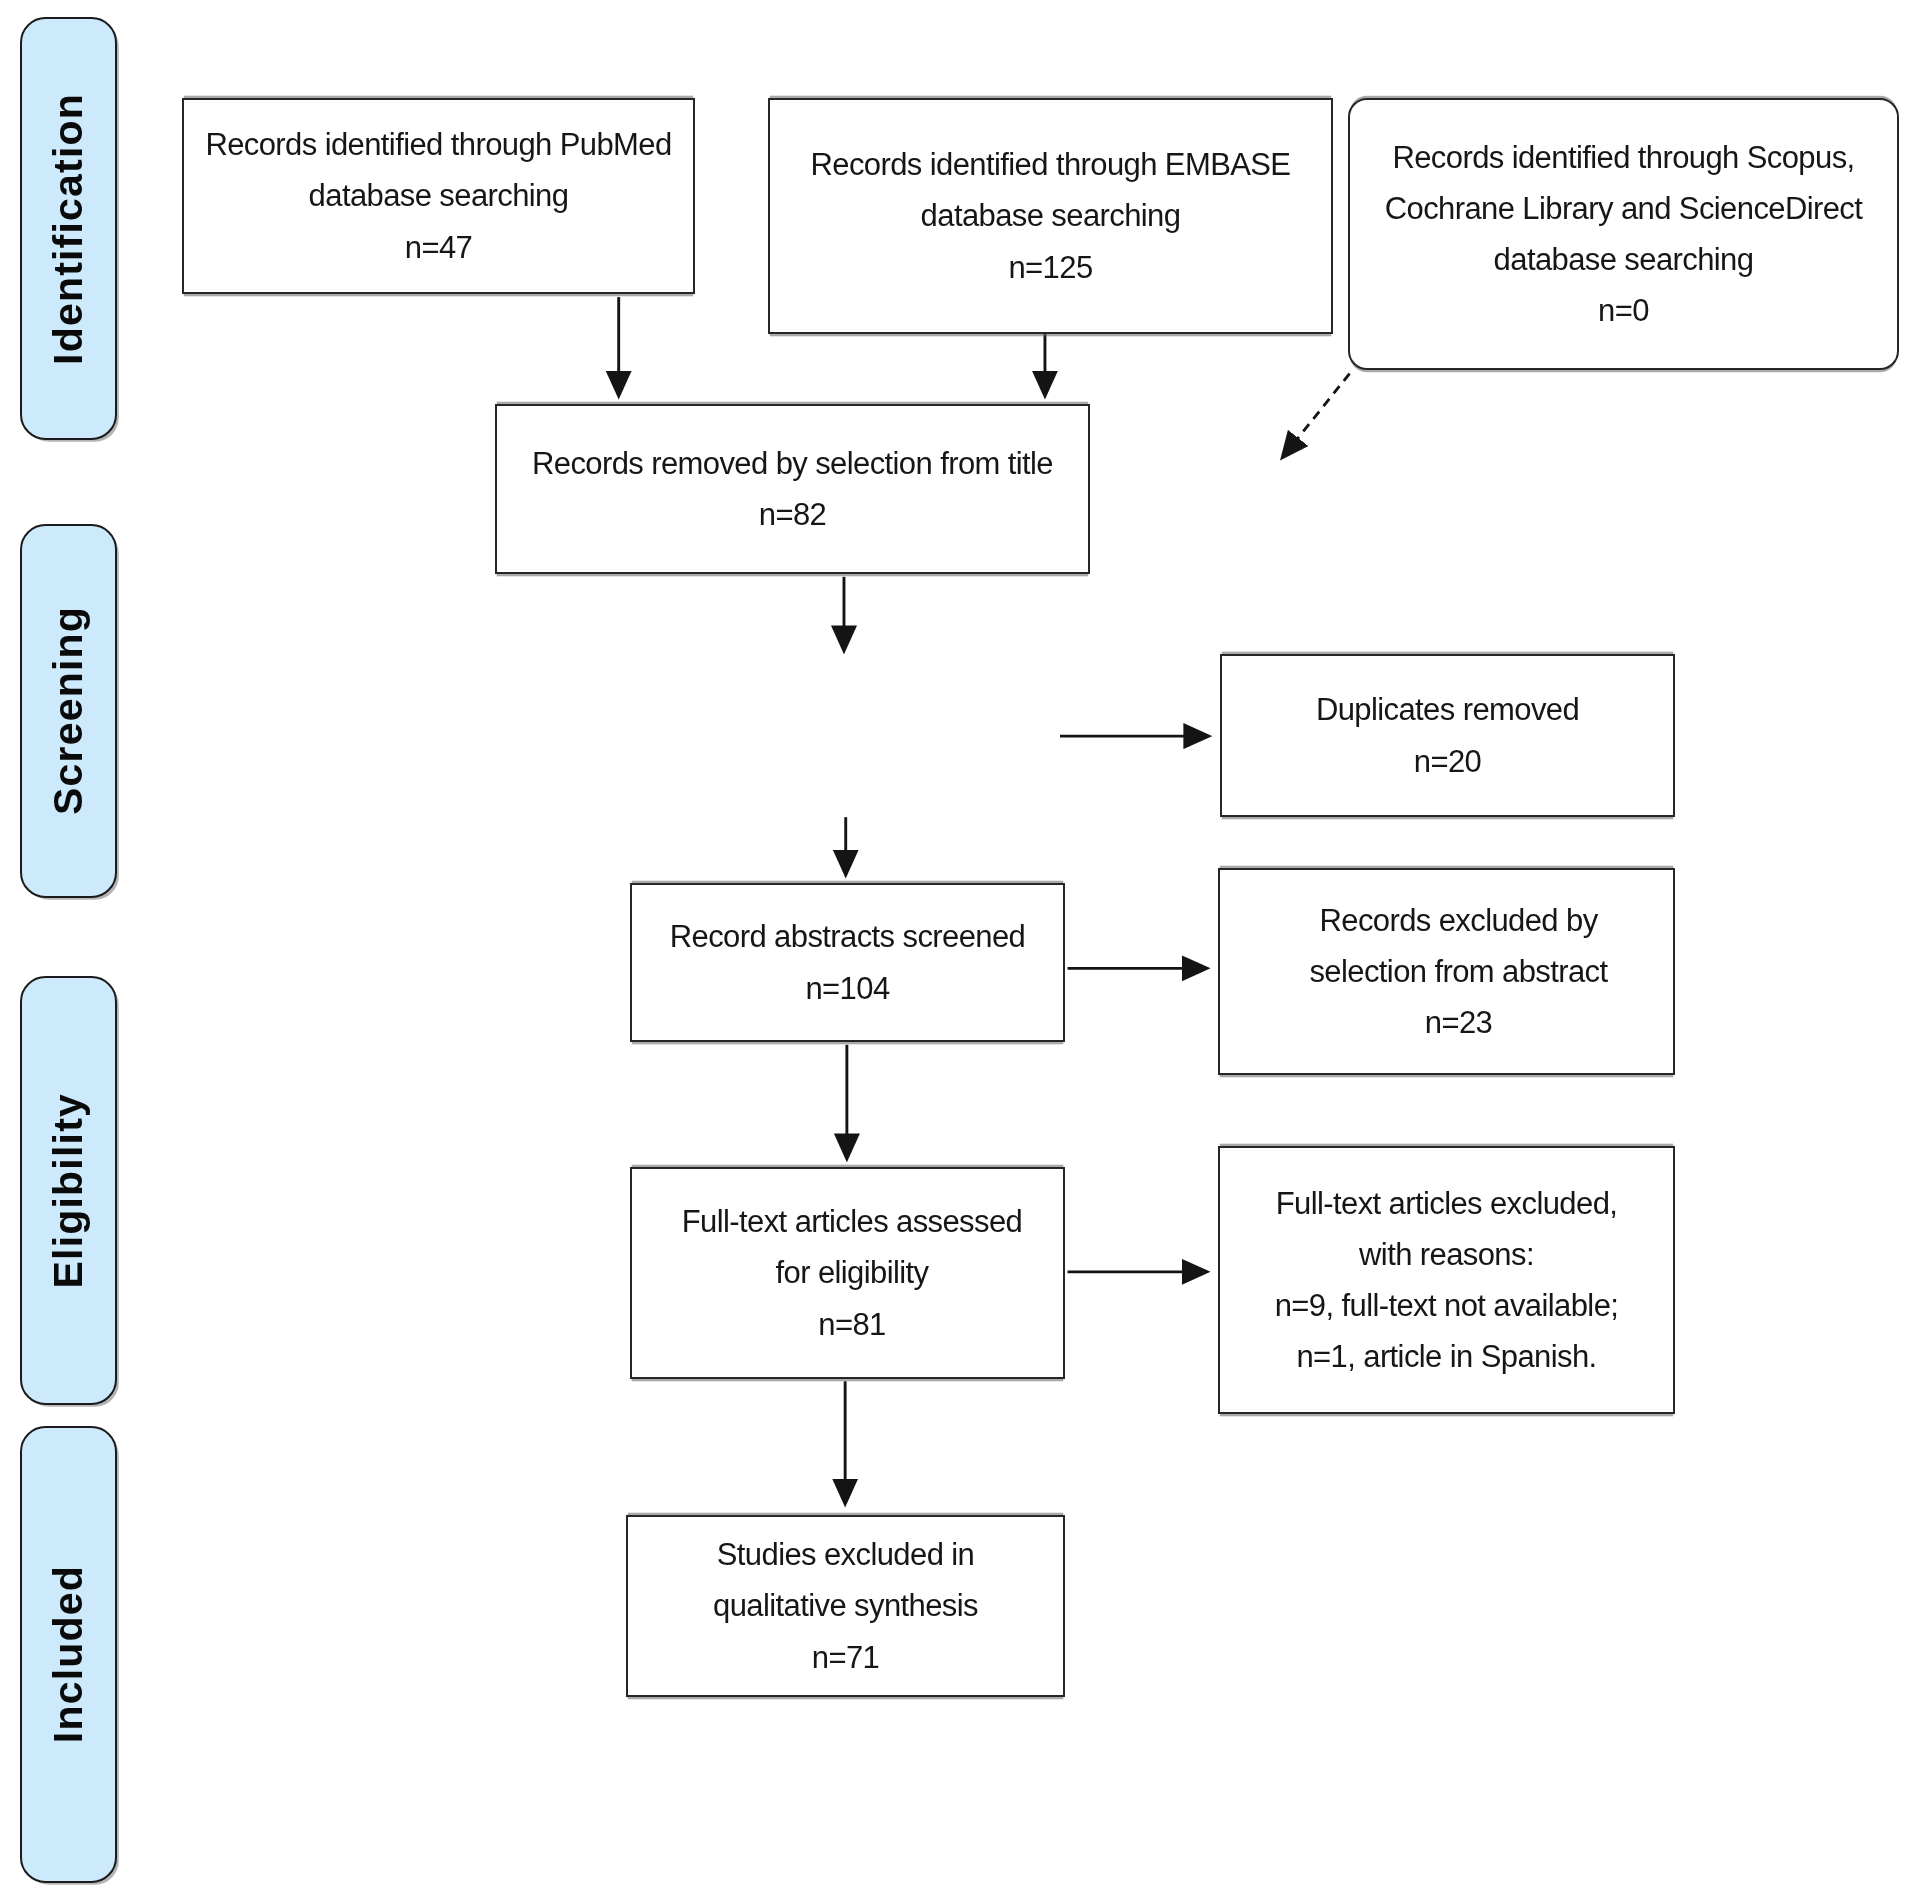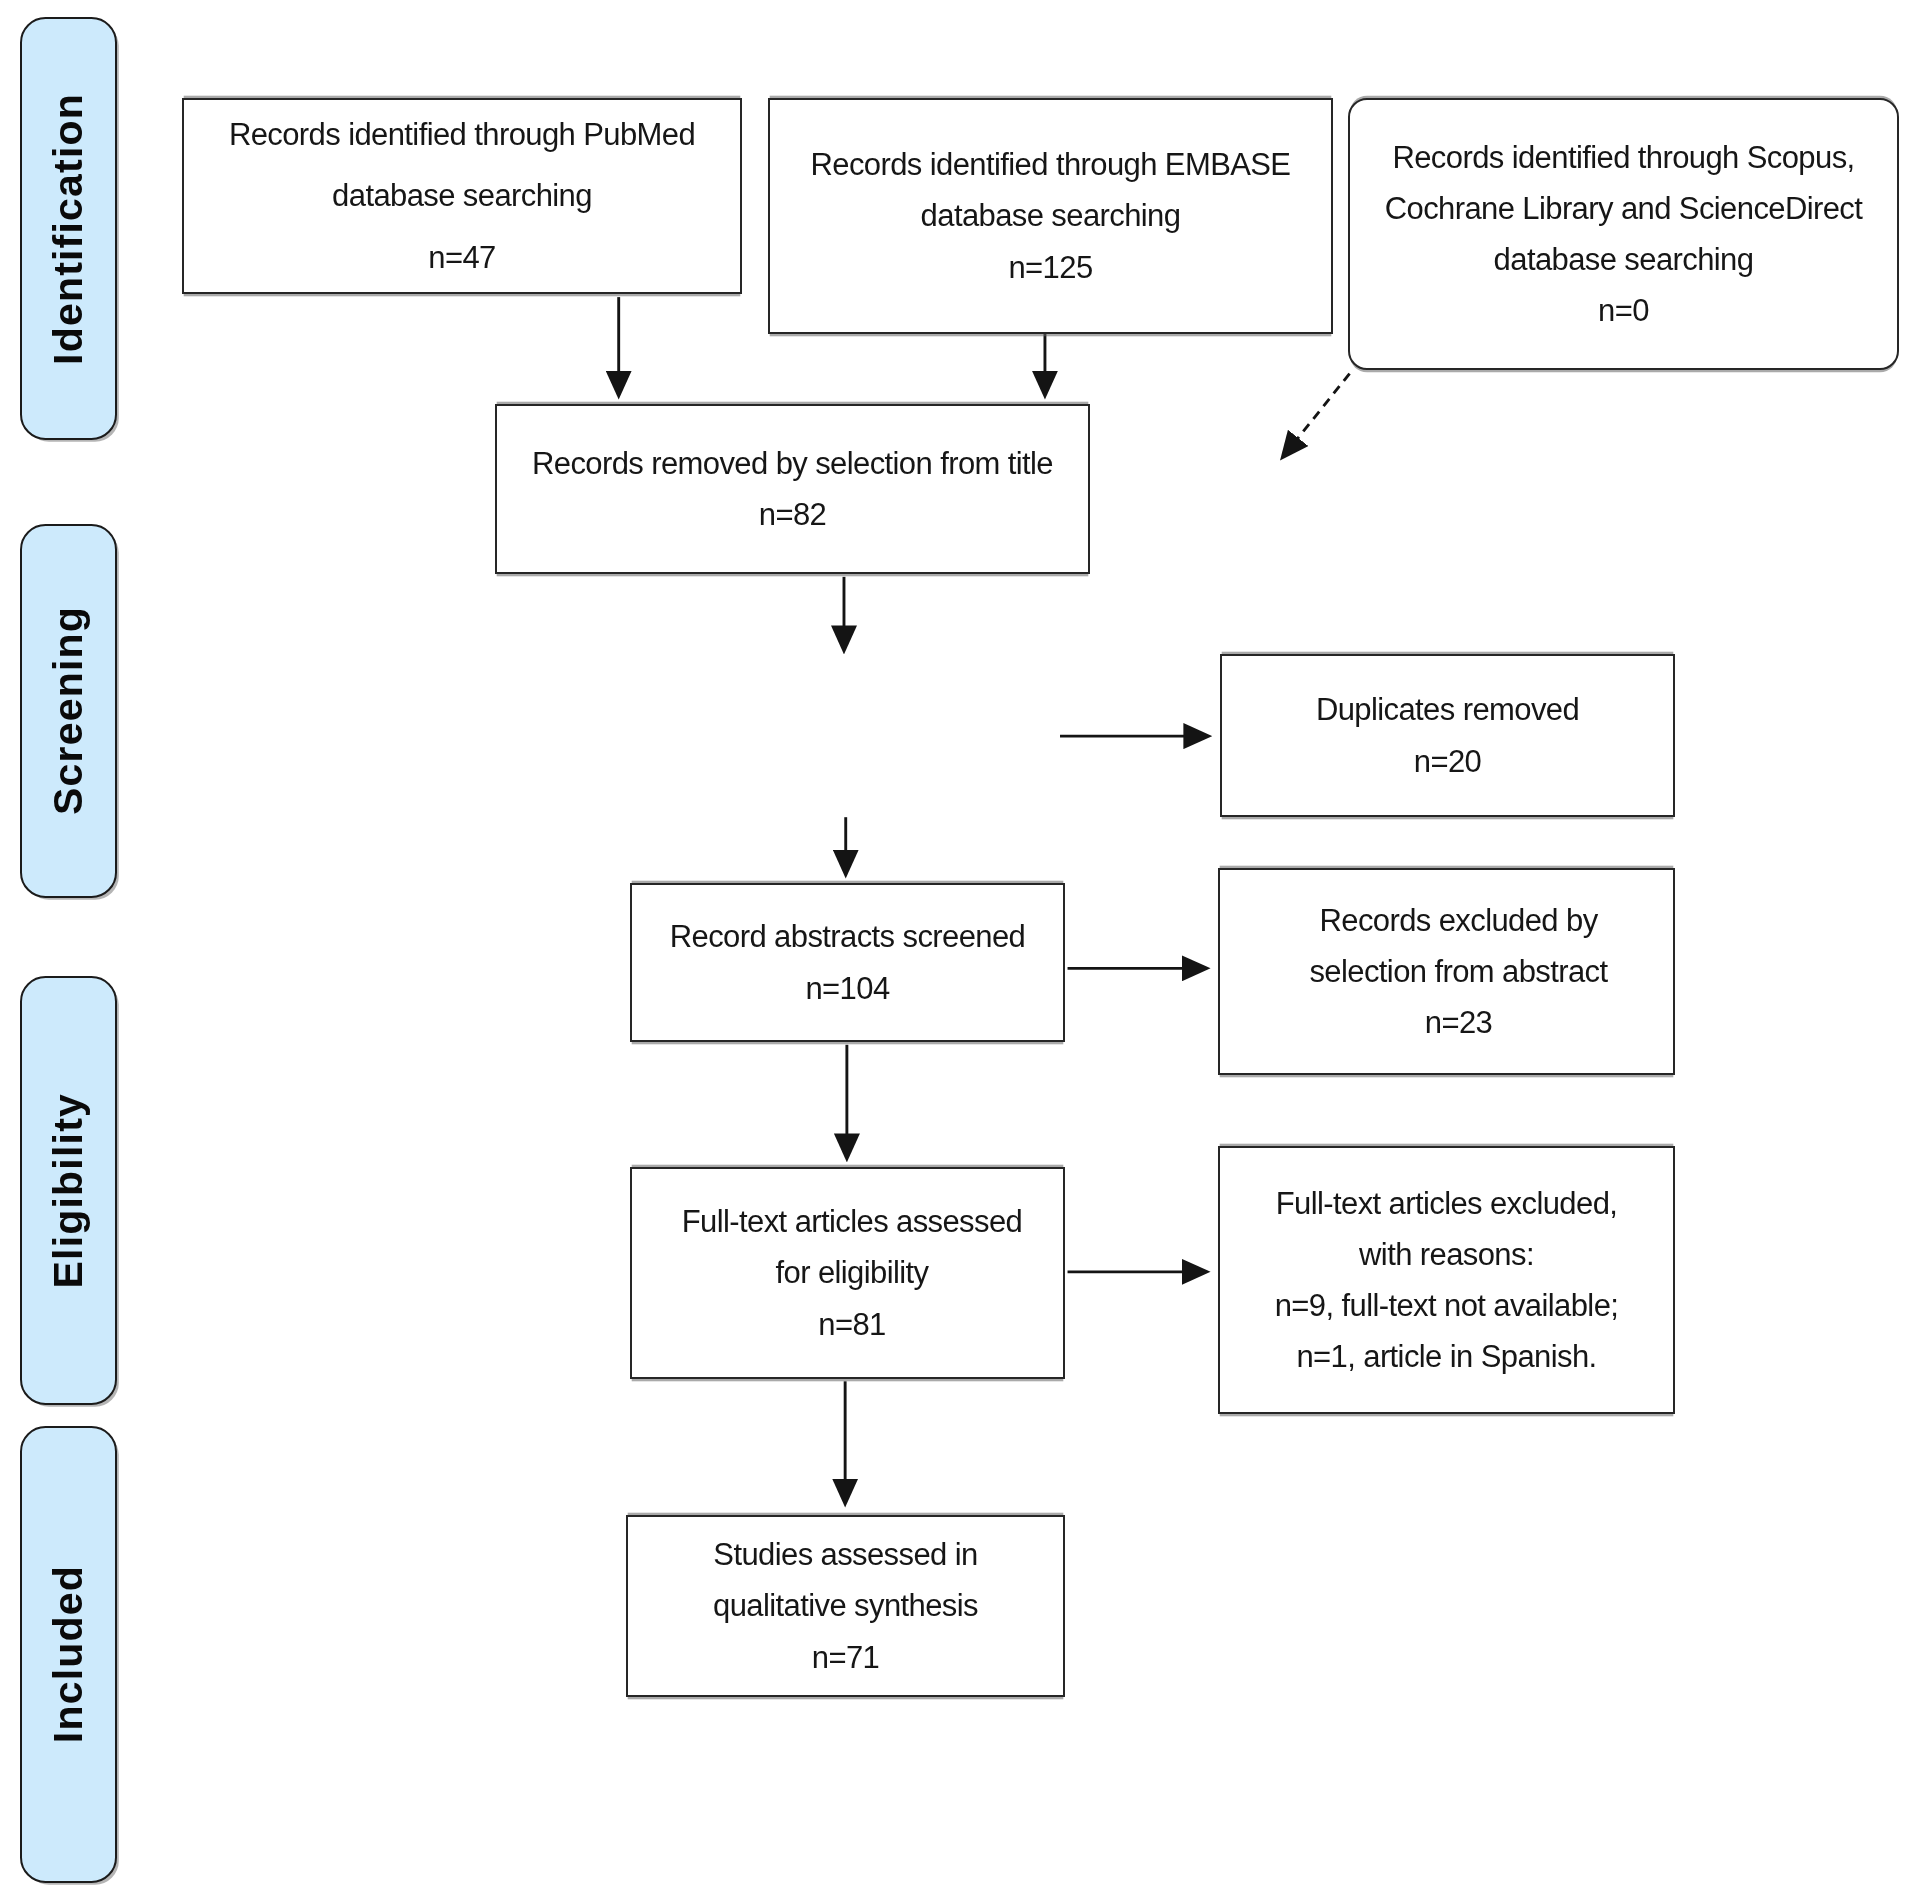--- a/index.html
+++ b/index.html
@@ -63,21 +63,21 @@
   <div class="stage" style="top:524px;height:374px;">
     <span>Screening</span>
   </div>
   <div class="stage" style="top:976px;height:429px;">
     <span>Eligibility</span>
   </div>
   <div class="stage" style="top:1426px;height:457px;">
     <span>Included</span>
   </div>
 
-  <div class="fbox" style="left:182px;top:98px;width:560px;height:196px;gap:10px;">
+  <div class="fbox" style="left:182px;top:98px;width:513px;height:196px;">
     <span>Records identified through PubMed</span>
     <span>database searching</span>
     <span>n=47</span>
   </div>
 
   <div class="fbox" style="left:768px;top:98px;width:565px;height:236px;">
     <span>Records identified through EMBASE</span>
     <span>database searching</span>
     <span>n=125</span>
   </div>
@@ -118,21 +118,21 @@
   </div>
 
   <div class="fbox" style="left:1218px;top:1146px;width:457px;height:268px;">
     <span>Full-text articles excluded,</span>
     <span>with reasons:</span>
     <span>n=9, full-text not available;</span>
     <span>n=1, article in Spanish.</span>
   </div>
 
   <div class="fbox" style="left:626px;top:1515px;width:439px;height:182px;">
-    <span>Studies assessed in</span>
+    <span>Studies excluded in</span>
     <span>qualitative synthesis</span>
     <span>n=71</span>
   </div>
 
   <svg id="arrows" width="1926" height="1895" viewBox="0 0 3325 3272">
     <defs>
       <marker id="ah" markerWidth="10" markerHeight="9" refX="1" refY="4.5" orient="auto">
         <path d="M0,0 L10,4.5 L0,9 Z" fill="#141414"></path>
       </marker>
     </defs>

